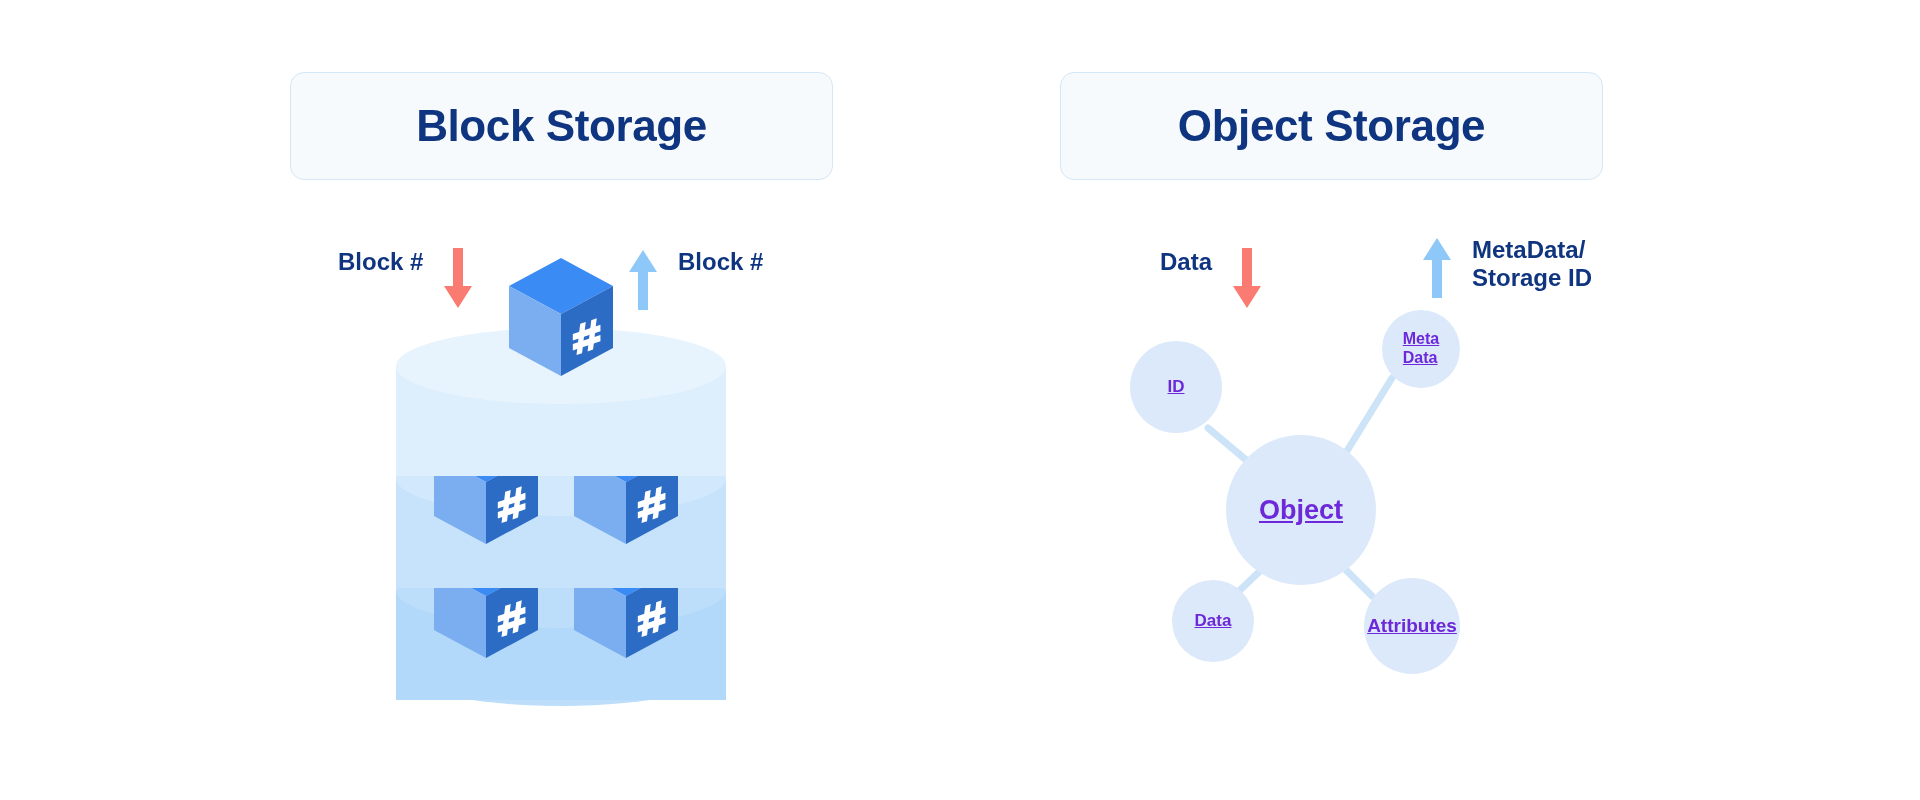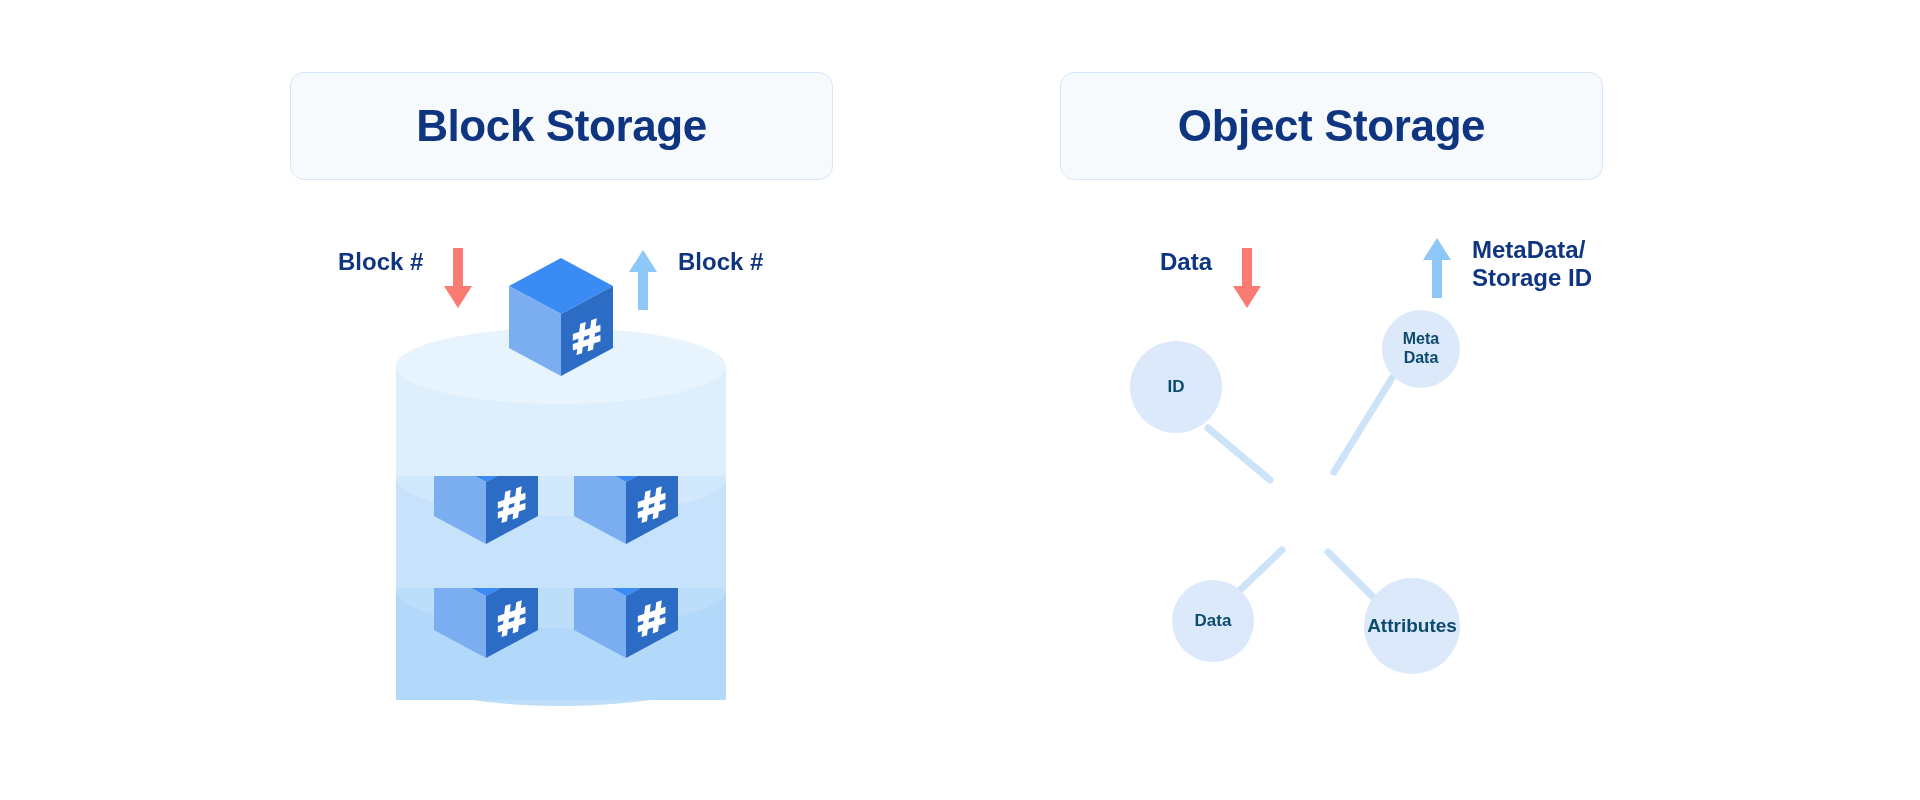--- a/index.html
+++ b/index.html
@@ -130,23 +130,24 @@
   }
   #node-graph svg { position: absolute; left: 0; top: 0; }
 
   .node {
     position: absolute;
     border-radius: 50%;
     background: #dbe9fa;
     display: flex;
     align-items: center;
     justify-content: center;
-    text-align: center;
-    color: #0c4a6e;
+    text-align: left;
+    color: #6d28d9;
     font-weight: 700;
+    text-decoration: underline;
   }
   #node-object {
     left: 106px; top: 115px;
     width: 150px; height: 150px;
     font-size: 27px;
   }
   #node-id {
     left: 10px; top: 21px;
     width: 92px; height: 92px;
     font-size: 17px;
@@ -322,20 +323,23 @@
         <line x1="88" y1="108" x2="150" y2="160"></line>
 
         <line x1="272" y1="58" x2="214" y2="152"></line>
 
         <line x1="118" y1="272" x2="162" y2="230"></line>
 
         <line x1="252" y1="276" x2="208" y2="232"></line>
       </g>
     </svg>
 
+    <div id="node-object" class="node">
+      <span>Object</span>
+    </div>
 
     <div id="node-id" class="node">
       <span>ID</span>
     </div>
 
     <div id="node-metadata" class="node">
       <span>
         <span>Meta</span><br>
         <span>Data</span>
       </span>

